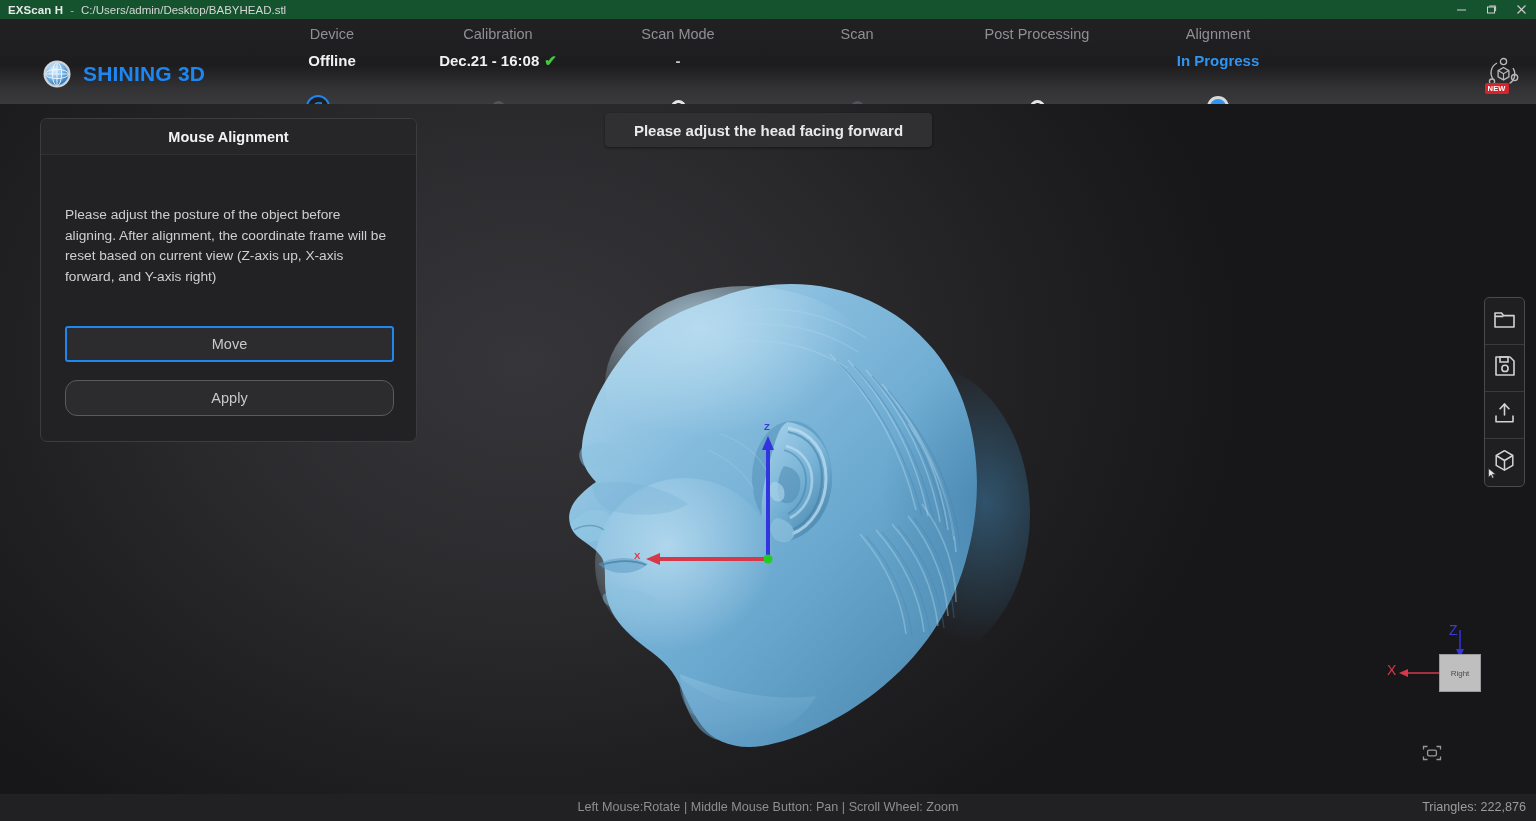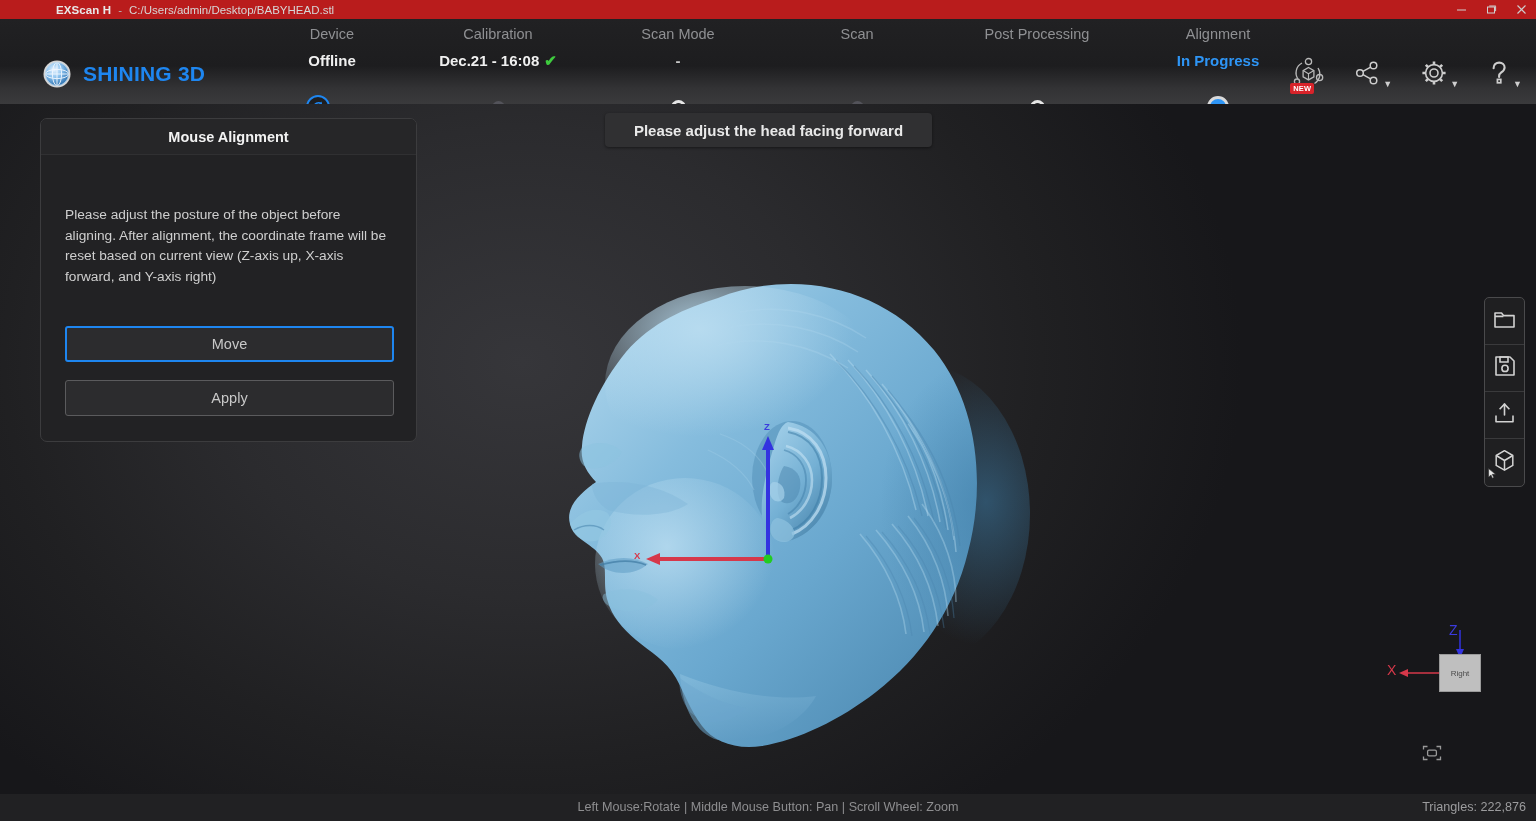--- a/index.html
+++ b/index.html
@@ -7,22 +7,22 @@
     width: 1536px; height: 821px;
     overflow: hidden;
     background: #1b1b1d;
     font-family: "Liberation Sans", sans-serif;
     -webkit-font-smoothing: antialiased;
   }
 
   
   #titlebar {
     position: absolute; left: 0; top: 0; width: 1536px; height: 19px;
-    background: #b91c1c;
-    display: flex; align-items: center; padding-left: 48px;
+    background: #14532d;
+    display: flex; align-items: center;
   }
   #titlebar .tb-app {
     font-size: 11.5px; font-weight: bold; color: #e8e8e8;
     margin-left: 8px; letter-spacing: .1px;
   }
   #titlebar .tb-dash { font-size: 11.5px; color: #b9b9b9; margin: 0 7px; }
   #titlebar .tb-path { font-size: 11.5px; color: #d6d6d6; }
   #win-controls { position: absolute; right: 0; top: 0; height: 19px; display: flex; }
   #win-controls .wbtn {
     width: 30px; height: 19px; display: flex; align-items: center; justify-content: center;
@@ -73,21 +73,21 @@
     background: #2e95f5; border: 3px solid #d9d9da;
   }
   .dot.refresh {
     width: 24px; height: 24px; margin: -12px 0 0 -12px;
     border: 2px solid #1e86f0; background: #1e1e20;
     display: flex; align-items: center; justify-content: center;
   }
 
   #header-icons {
     position: absolute; right: 14px; top: 38px; height: 36px;
-    display: flex; align-items: center; gap: 28px;
+    display: flex; align-items: center; gap: 28px; flex-direction: column;
   }
   .hicon { position: relative; display: flex; align-items: flex-end; color: #cdcdcd; }
   .hicon .caret {
     font-size: 9px; color: #cfcfcf; margin-left: 2px; margin-bottom: 2px;
   }
   .new-badge {
     position: absolute; left: -1px; bottom: -1px;
     background: #d8232a; color: #fff;
     font-size: 7.5px; font-weight: bold;
     padding: 1px 3px 1px 3px; border-radius: 2px;
@@ -126,21 +126,21 @@
   #panel-desc {
     margin-top: 50px; font-size: 13.7px; color: #cfcfcf; line-height: 20.6px;
   }
   .pbtn {
     display: block; width: 329px; height: 36px; margin: 0 auto;
     background: #2c2c2e; color: #c8c8c8; font-size: 14.5px;
     font-family: "Liberation Sans", sans-serif;
     border: 1px solid #5b5b5d; border-radius: 3px; cursor: pointer;
   }
   .pbtn.primary { border: 2px solid #1e86f0; margin-top: 39px; }
-  .pbtn.secondary { margin-top: 18px; }
+  .pbtn.secondary { margin-top: 18px; border-radius: 12px; }
 
   
   #model-area {
     position: absolute; left: 530px; top: 130px; width: 520px; height: 560px;
   }
   #model-svg { position: absolute; left: 0; top: 0; }
 
   
   #gizmo { position: absolute; left: 620px; top: 320px; width: 200px; height: 150px; }
   #gizmo .ax-label { position: absolute; font-size: 9.5px; font-weight: bold; }

